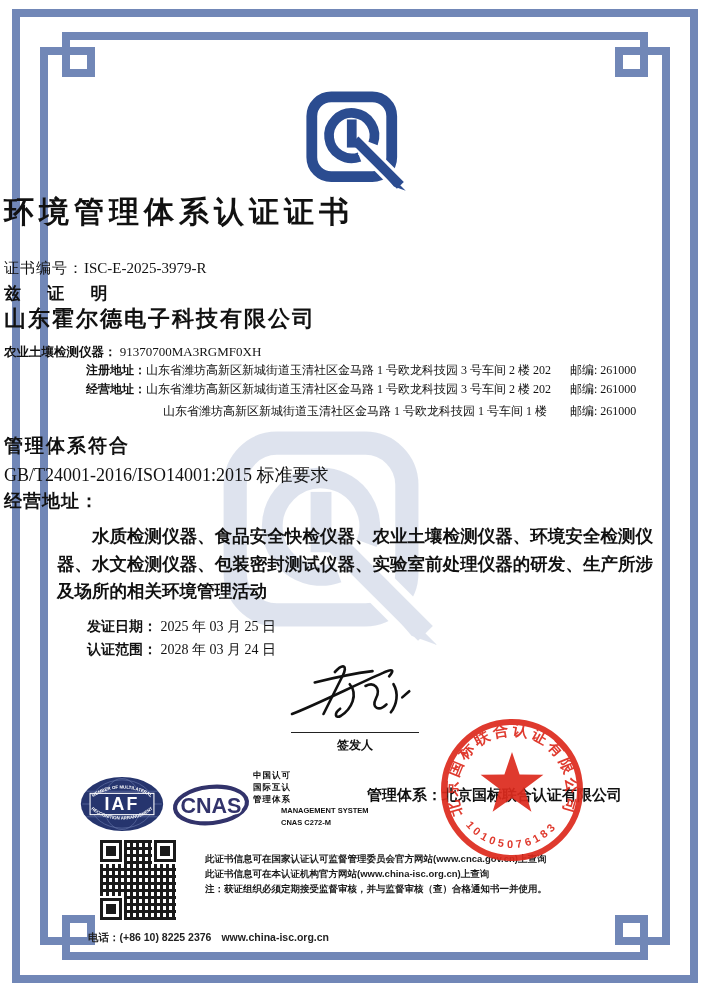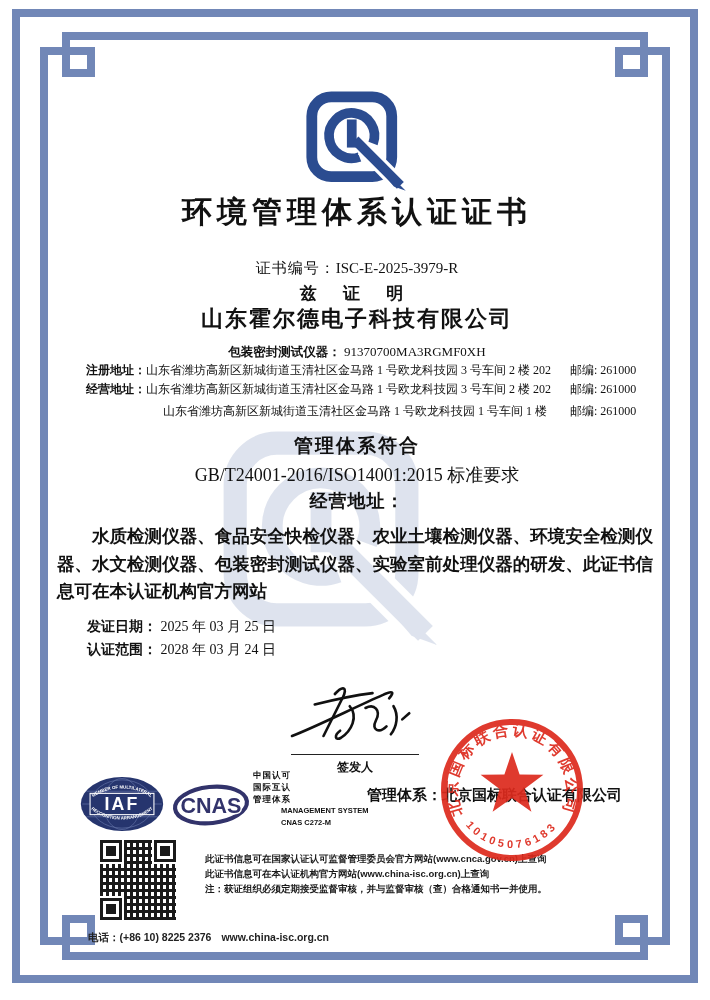--- a/index.html
+++ b/index.html
@@ -2,21 +2,21 @@
 <html><head>
 <meta charset="utf-8">
 <style>
   html,body{margin:0;padding:0;}
   body{
     width:710px;height:1000px;position:relative;background:#ffffff;
     font-family:"Liberation Serif","DejaVu Serif",serif;color:#111;
     overflow:hidden;
   }
   .abs{position:absolute;}
-  .center{left:4px;right:0;text-align:center;}
+  .center{left:4px;right:0;text-align:left;}
 
   
   #frame{position:absolute;inset:0;z-index:1;pointer-events:none;}
 
   
   .watermark{position:absolute;left:212px;top:420px;width:232px;height:232px;
     color:#2b4c90;opacity:0.15;z-index:0;}
 
   
   .logo{left:299px;top:86px;width:112px;height:108px;color:#2b4c90;z-index:2;}
@@ -41,21 +41,21 @@
   .standard{top:463px;font-size:18px;z-index:2;}
   .scope-label{top:489px;font-size:18px;font-weight:bold;letter-spacing:1px;z-index:2;}
   .scope{left:57px;right:57px;top:523px;font-size:17.5px;line-height:27.5px;
     font-weight:600;text-align:justify;text-indent:2em;z-index:2;}
 
   
   .dates{left:87px;top:615px;font-size:14px;line-height:22px;z-index:2;}
   .dates .lbl{font-weight:bold;font-family:"Liberation Sans","DejaVu Sans",sans-serif;}
 
   
-  .signature{left:275px;top:680px;width:160px;z-index:2;text-align:center;}
+  .signature{left:275px;top:658px;width:160px;z-index:2;text-align:center;}
   .sig-line{width:128px;margin:0 auto;border-top:1.5px solid #222;}
   .sig-label{font-size:12px;font-weight:bold;margin-top:4px;
     font-family:"Liberation Sans","DejaVu Sans",sans-serif;}
 
   
   .iaf{left:78px;top:775px;width:88px;height:58px;z-index:2;}
   .cnas{left:172px;top:780px;width:78px;height:50px;z-index:2;}
   .cnas-lines{left:253px;top:769px;z-index:2;line-height:12px;
     font-family:"Liberation Sans","DejaVu Sans",sans-serif;font-weight:bold;}
   .cnas-lines .cn{font-size:8.5px;letter-spacing:1px;}
@@ -134,21 +134,21 @@
 
 <div class="abs center cert-line">
   <span class="lbl">证书编号：</span><span>ISC-E-2025-3979-R</span>
 </div>
 
 <div class="abs center certify">兹 证 明</div>
 
 <div class="abs center company">山东霍尔德电子科技有限公司</div>
 
 <div class="abs center credit">
-  <span class="lbl">包装密封测试仪器：</span>
+  <span class="lbl">农业土壤检测仪器：</span>
   <span>91370700MA3RGMF0XH</span>
 </div>
 
 <div class="abs addresses">
   <div class="addr-row">
     <span class="lbl">注册地址：</span>
     <span class="txt">山东省潍坊高新区新城街道玉清社区金马路 1 号欧龙科技园 3 号车间 2 楼 202</span>
     <span class="zip">邮编: 261000</span>
   </div>
   <div class="addr-row">
@@ -159,21 +159,21 @@
   <div class="addr-row third">
     <span class="lbl"></span>
     <span class="txt">山东省潍坊高新区新城街道玉清社区金马路 1 号欧龙科技园 1 号车间 1 楼</span>
     <span class="zip">邮编: 261000</span>
   </div>
 </div>
 
 <div class="abs center sys-heading">管理体系符合</div>
 <div class="abs center standard">GB/T24001-2016/ISO14001:2015 标准要求</div>
 <div class="abs center scope-label">经营地址：</div>
-<div class="abs scope">水质检测仪器、食品安全快检仪器、农业土壤检测仪器、环境安全检测仪器、水文检测仪器、包装密封测试仪器、实验室前处理仪器的研发、此证书信息可在本认证机构官方网站</div>
+<div class="abs scope">水质检测仪器、食品安全快检仪器、农业土壤检测仪器、环境安全检测仪器、水文检测仪器、包装密封测试仪器、实验室前处理仪器的研发、生产所涉及场所的相关环境管理活动</div>
 
 <div class="abs dates">
   <div>
     <span class="lbl">发证日期：</span>
     <span>2025 年 03 月 25 日</span>
   </div>
   <div>
     <span class="lbl">认证范围：</span>
     <span>2028 年 03 月 24 日</span>
   </div>

